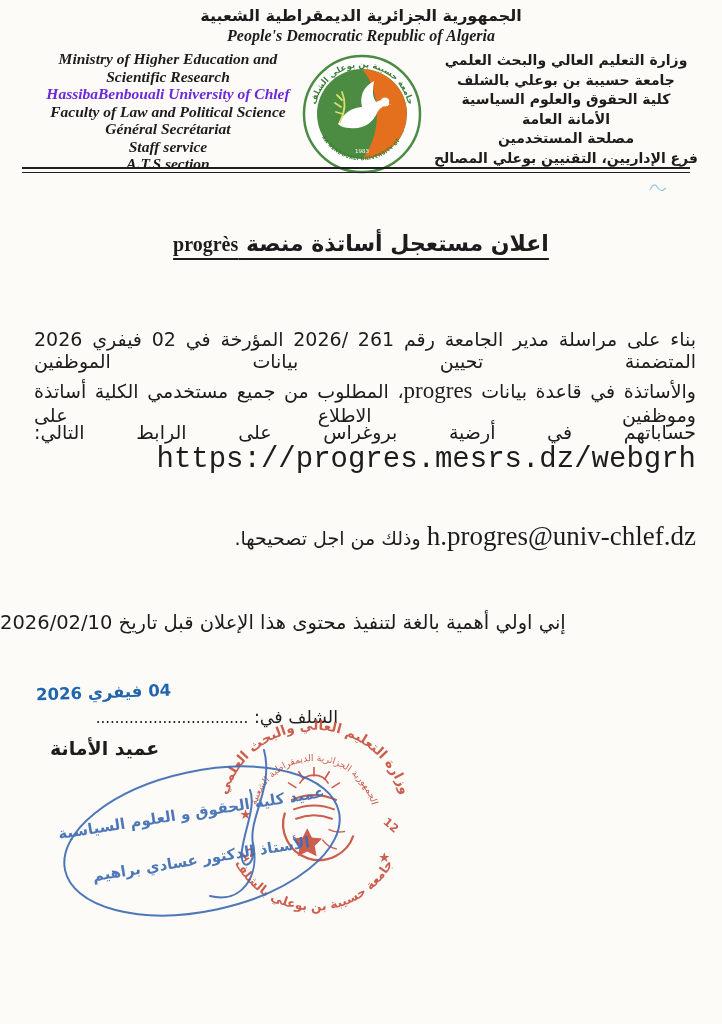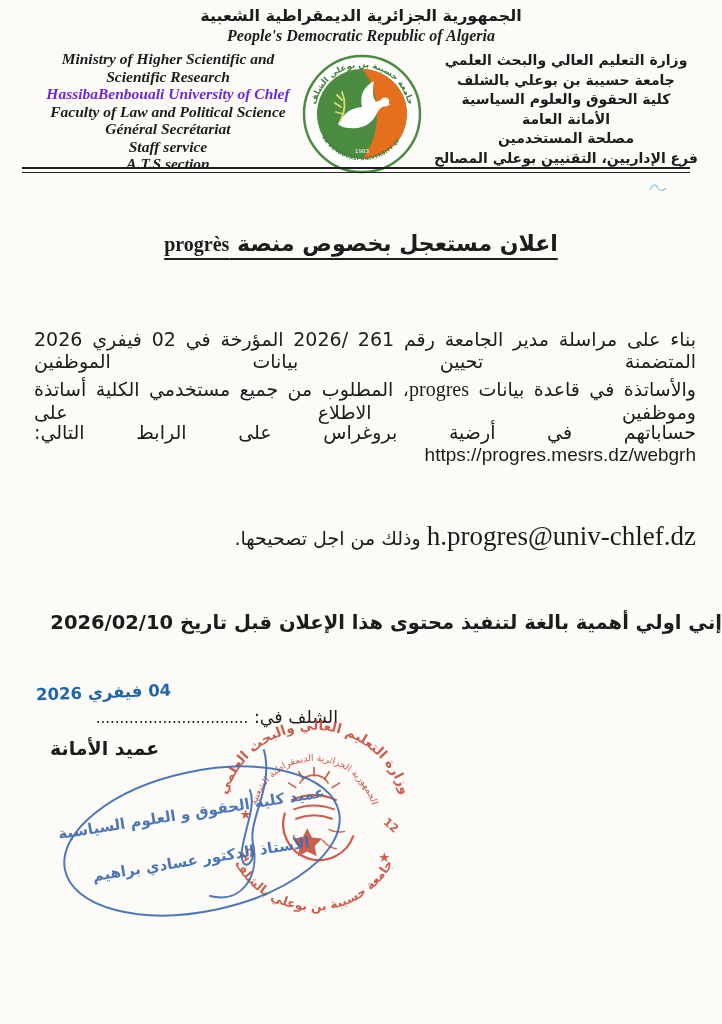--- a/index.html
+++ b/index.html
@@ -24,46 +24,46 @@
     border-top:2.5px solid #1f1f1f;border-bottom:1.8px solid #1f1f1f;}
   .pen-mark{position:absolute;left:648px;top:181px;}
   
   .title{position:absolute;top:231px;left:0;width:100%;text-align:center;direction:rtl;
     font-size:22px;font-weight:bold;text-decoration:underline;
     text-decoration-thickness:1.5px;text-underline-offset:7px;}
   .title .latin{font-family:"Liberation Serif",serif;font-size:20px;}
   .body-line{position:absolute;left:34px;width:662px;direction:rtl;font-size:19px;}
   .jline{text-align:justify;text-align-last:justify;}
   .rline{text-align:right;}
-  .latin-url{font-family:Liberation Sans, sans-serif;font-size:19px;direction:ltr;unicode-bidi:embed;}
+  .latin-url{font-family:Liberation Mono, monospace;font-size:29px;direction:ltr;unicode-bidi:embed;}
   .latin-email{font-family:"Liberation Serif",serif;font-size:27px;direction:ltr;unicode-bidi:embed;}
-  .latin-inline{font-family:"Liberation Serif",serif;font-size:20px;direction:ltr;unicode-bidi:embed;}
-  .deadline{position:absolute;top:611px;left:0;width:100%;text-align:right;direction:rtl;
-    font-size:19.5px;font-weight:bold;}
+  .latin-inline{font-family:"Liberation Serif",serif;font-size:23px;direction:ltr;unicode-bidi:embed;}
+  .deadline{position:absolute;top:611px;left:0;width:100%;text-align:left;direction:rtl;
+    font-size:19.5px;font-weight:normal;}
   
   .date-stamp{position:absolute;left:36px;top:683px;direction:rtl;color:#2166ad;
     font-weight:bold;font-size:16.5px;letter-spacing:1px;transform:rotate(-2deg);}
   .place-line{position:absolute;left:26px;top:707px;width:312px;direction:rtl;text-align:right;
     font-size:17.5px;}
   .place-line .label{font-weight:normal;}
   .place-line .dots{font-size:15px;letter-spacing:.5px;}
   .dean{position:absolute;left:50px;top:737px;direction:rtl;font-size:19px;font-weight:bold;}
   .red-stamp{position:absolute;left:200px;top:707px;width:228px;height:228px;opacity:.88;}
   .blue-stamp{position:absolute;left:52px;top:746px;width:340px;height:195px;opacity:.92;}
 </style>
 </head>
 <body>
 
 <div class="page">
 
   <div class="republic-ar">الجمهورية الجزائرية الديمقراطية الشعبية</div>
   <div class="republic-en">People's Democratic Republic of Algeria</div>
 
   <div class="left-block">
-    <div>Ministry of Higher Scientific and</div>
+    <div>Ministry of Higher Education and</div>
     <div>Scientific Research</div>
     <div class="green">HassibaBenbouali University of Chlef</div>
     <div>Faculty of Law and Political Science</div>
     <div>Général Secrétariat</div>
     <div>Staff service</div>
     <div>A.T.S section</div>
   </div>
 
   <div class="logo-wrap">
     <svg width="124" height="124" viewBox="0 0 124 124">
@@ -102,21 +102,21 @@
     <div>فرع الإداريين، التقنيين بوعلي المصالح</div>
   </div>
 
   <div class="rule"></div>
 
   <svg class="pen-mark" width="20" height="12" viewBox="0 0 20 12">
     <path d="M2,9 q4,-9 8,-2 q3,5 8,0" stroke="#96c4e4" stroke-width="1.2" fill="none"></path>
   </svg>
 
   <div class="title">
-    <span>اعلان مستعجل بخصوص منصة</span>
+    <span>اعلان مستعجل أساتذة منصة</span>
     <span class="latin">progrès</span>
   </div>
 
   <div class="body-line jline" style="top:328px">بناء على مراسلة مدير الجامعة رقم 261 /2026 المؤرخة في 02 فيفري 2026 المتضمنة تحيين بيانات الموظفين</div>
 
   <div class="body-line jline" style="top:378px">
     <span>والأساتذة في قاعدة بيانات</span>
     <span class="latin-inline">progres</span><span>، المطلوب من جميع مستخدمي الكلية أساتذة وموظفين الاطلاع على</span>
   </div>
 

